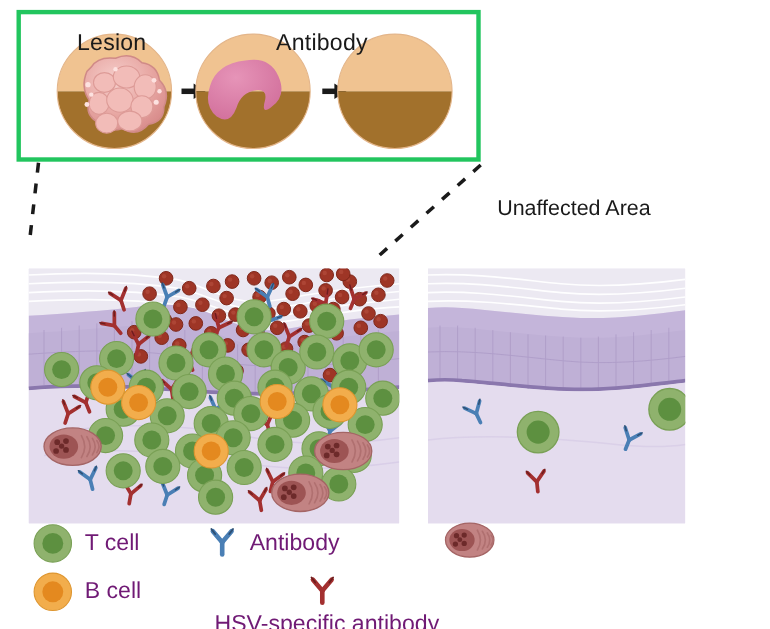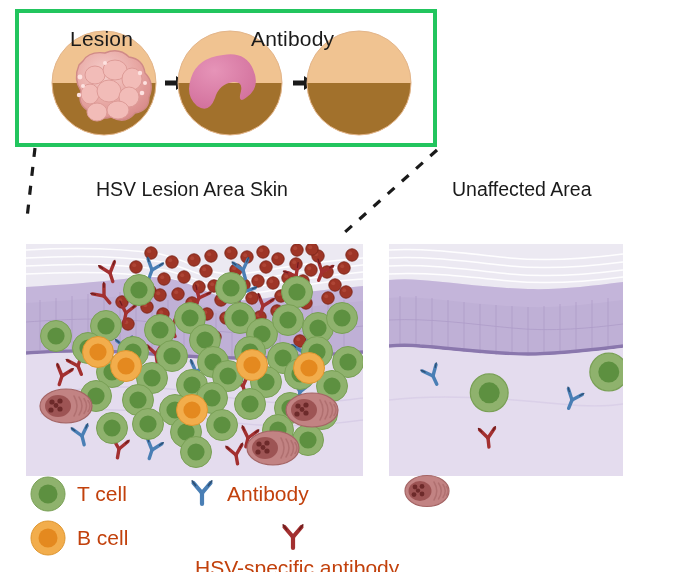--- a/index.html
+++ b/index.html
@@ -24,21 +24,21 @@
 
   
   .section-caption{
     position:absolute;color:#1a1a1a;font-size:19.5px;white-space:nowrap;
   }
 
   
   #legend{position:absolute;left:0;top:470px;width:700px;height:100px;}
   .legend-row{position:absolute;display:flex;align-items:center;}
   .legend-text{
-    color:#c2410c;font-size:21px;white-space:nowrap;margin-left:9px;
+    color:#701a75;font-size:21px;white-space:nowrap;margin-left:9px;
   }
   .legend-ico{flex:0 0 auto;display:block;}
   svg{display:block;overflow:visible;}
 </style>
 </head>
 <body>
 
 <div id="stage">
 
   <div id="timeline-panel">
@@ -120,21 +120,20 @@
 
     <span class="stage-label" style="left:51px;top:14px;">Lesion</span>
     <span class="stage-label" style="left:232px;top:14px;">Antibody</span>
   </div>
 
   <svg style="position:absolute;left:0;top:140px;width:470px;height:110px;" width="470" height="110">
     <line x1="35" y1="8" x2="27" y2="78" stroke="#1a1a1a" stroke-width="3.2" stroke-dasharray="9 10"></line>
     <line x1="437" y1="10" x2="345" y2="92" stroke="#1a1a1a" stroke-width="3.2" stroke-dasharray="9 10"></line>
   </svg>
 
-  <span class="section-caption" style="left:96px;top:178px;">HSV Lesion Area Skin</span>
   <span class="section-caption" style="left:452px;top:178px;">Unaffected Area</span>
 
   <svg style="position:absolute;left:0;top:0;width:700px;height:572px;" width="700" height="572" viewBox="0 0 700 572">
     <defs>
 
       <clipPath id="clipL">
           <rect x="26" y="244" width="337" height="232"></rect>
         </clipPath>
       <clipPath id="clipR">
           <rect x="389" y="244" width="234" height="232"></rect>

